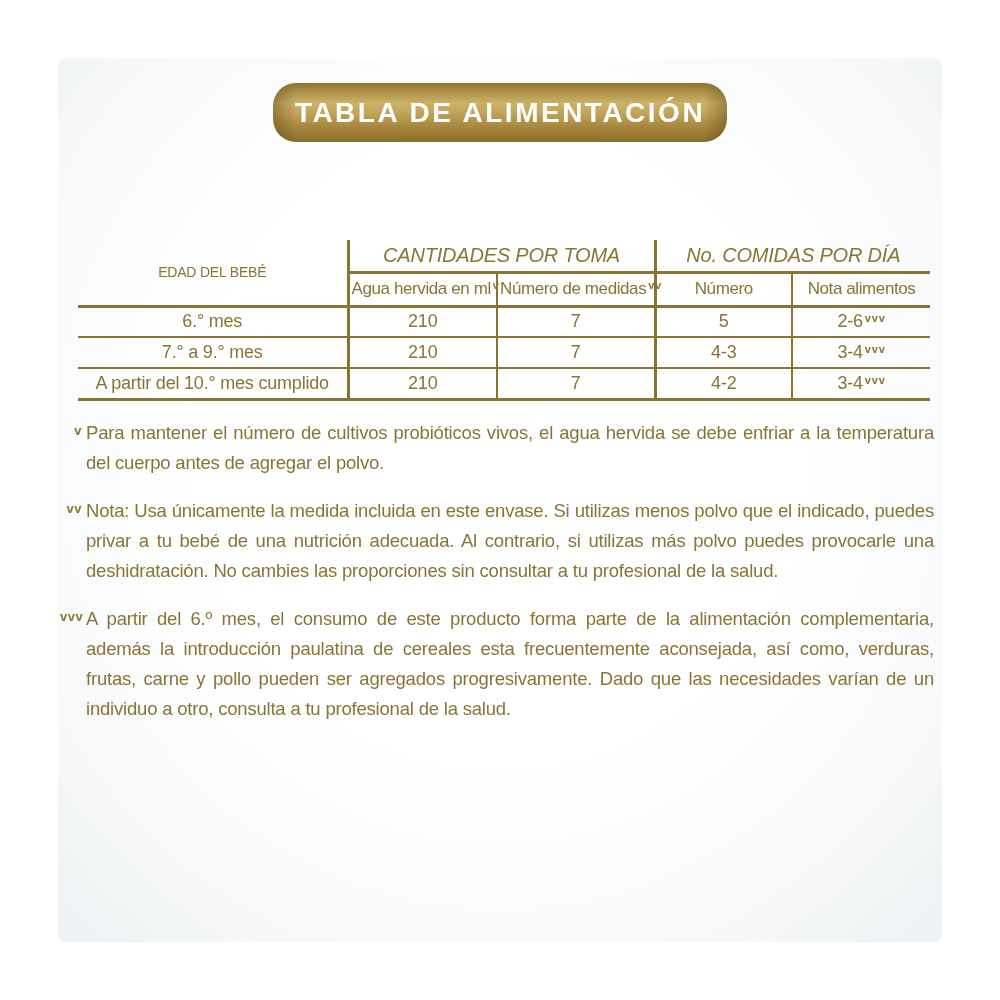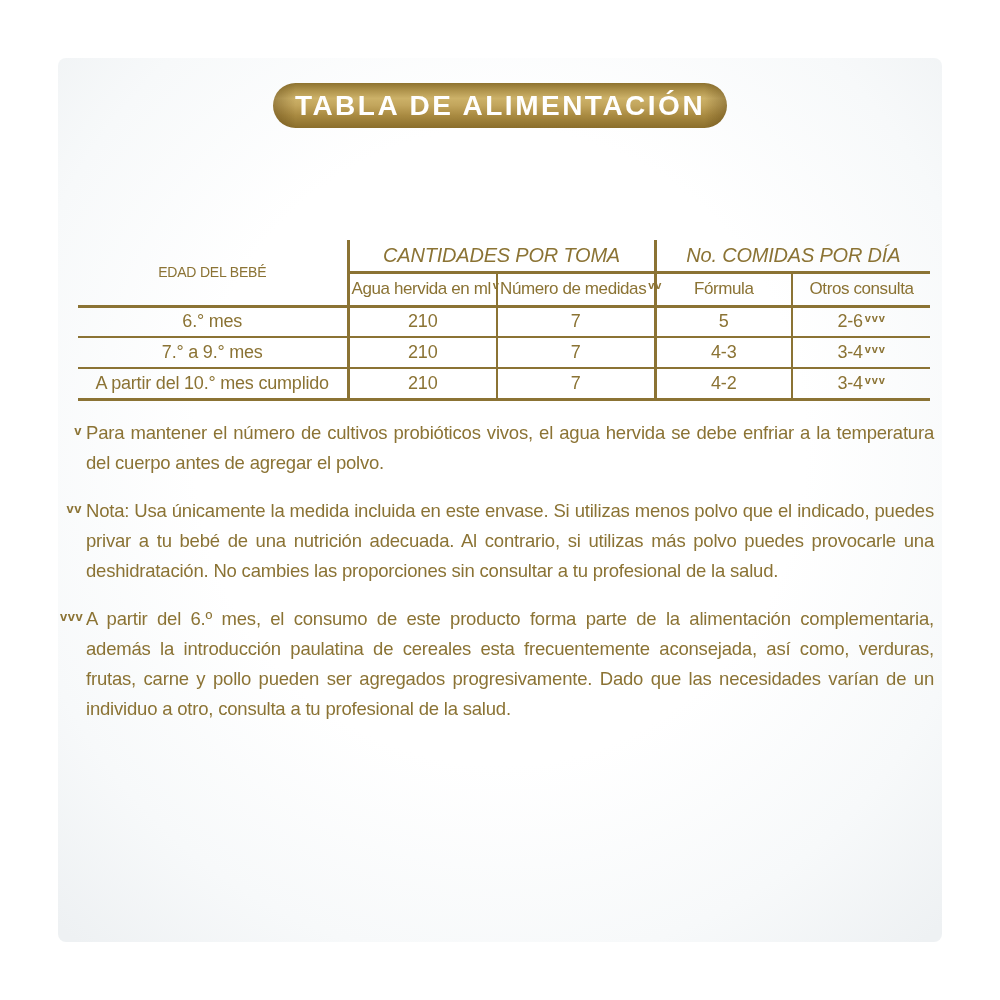--- a/index.html
+++ b/index.html
@@ -21,21 +21,21 @@
     background: radial-gradient(ellipse 72% 75% at 50% 44%, #ffffff 48%, #f7f9fa 78%, #eef1f3 100%);
     overflow: hidden;
   }
   
   .pill {
     position: absolute;
     left: 50%;
     transform: translateX(-50%);
     top: 25px;
     width: 454px;
-    height: 45px;
+    height: 59px;
     border-radius: 23px;
     background:
       linear-gradient(90deg, rgba(80,55,10,0.38) 0%, rgba(80,55,10,0) 5%, rgba(80,55,10,0) 95%, rgba(80,55,10,0.38) 100%),
       linear-gradient(180deg, #8e7330 0%, #ab8f48 14%, #ccb168 34%, #c2a55c 50%, #a98a41 72%, #8a6e2b 100%);
     display: flex;
     align-items: center;
     justify-content: center;
   }
   .pill-title {
     color: #ffffff;
@@ -133,22 +133,22 @@
         <td colspan="2" class="cell-group b-r3 b-b3">CANTIDADES POR TOMA</td>
         <td colspan="2" class="cell-group b-b3">No. COMIDAS POR DÍA</td>
       </tr>
       <tr class="row-sub">
         <td class="cell-sub b-r2 b-b3">
           <span>Agua hervida en ml</span><span class="mk">v</span>
         </td>
         <td class="cell-sub b-r3 b-b3">
           <span>Número de medidas</span><span class="mk">vv</span>
         </td>
-        <td class="cell-sub b-r2 b-b3">Fórmula</td>
-        <td class="cell-sub b-b3">Otros consulta</td>
+        <td class="cell-sub b-r2 b-b3">Número</td>
+        <td class="cell-sub b-b3">Nota alimentos</td>
       </tr>
 
       <tr class="row-data">
         <td class="cell-data b-r3 b-b2">6.° mes</td>
         <td class="cell-data b-r2 b-b2">210</td>
         <td class="cell-data b-r3 b-b2">7</td>
         <td class="cell-data b-r2 b-b2">5</td>
         <td class="cell-data b-b2">
           <span>2-6</span><span class="mk">vvv</span>
         </td>

